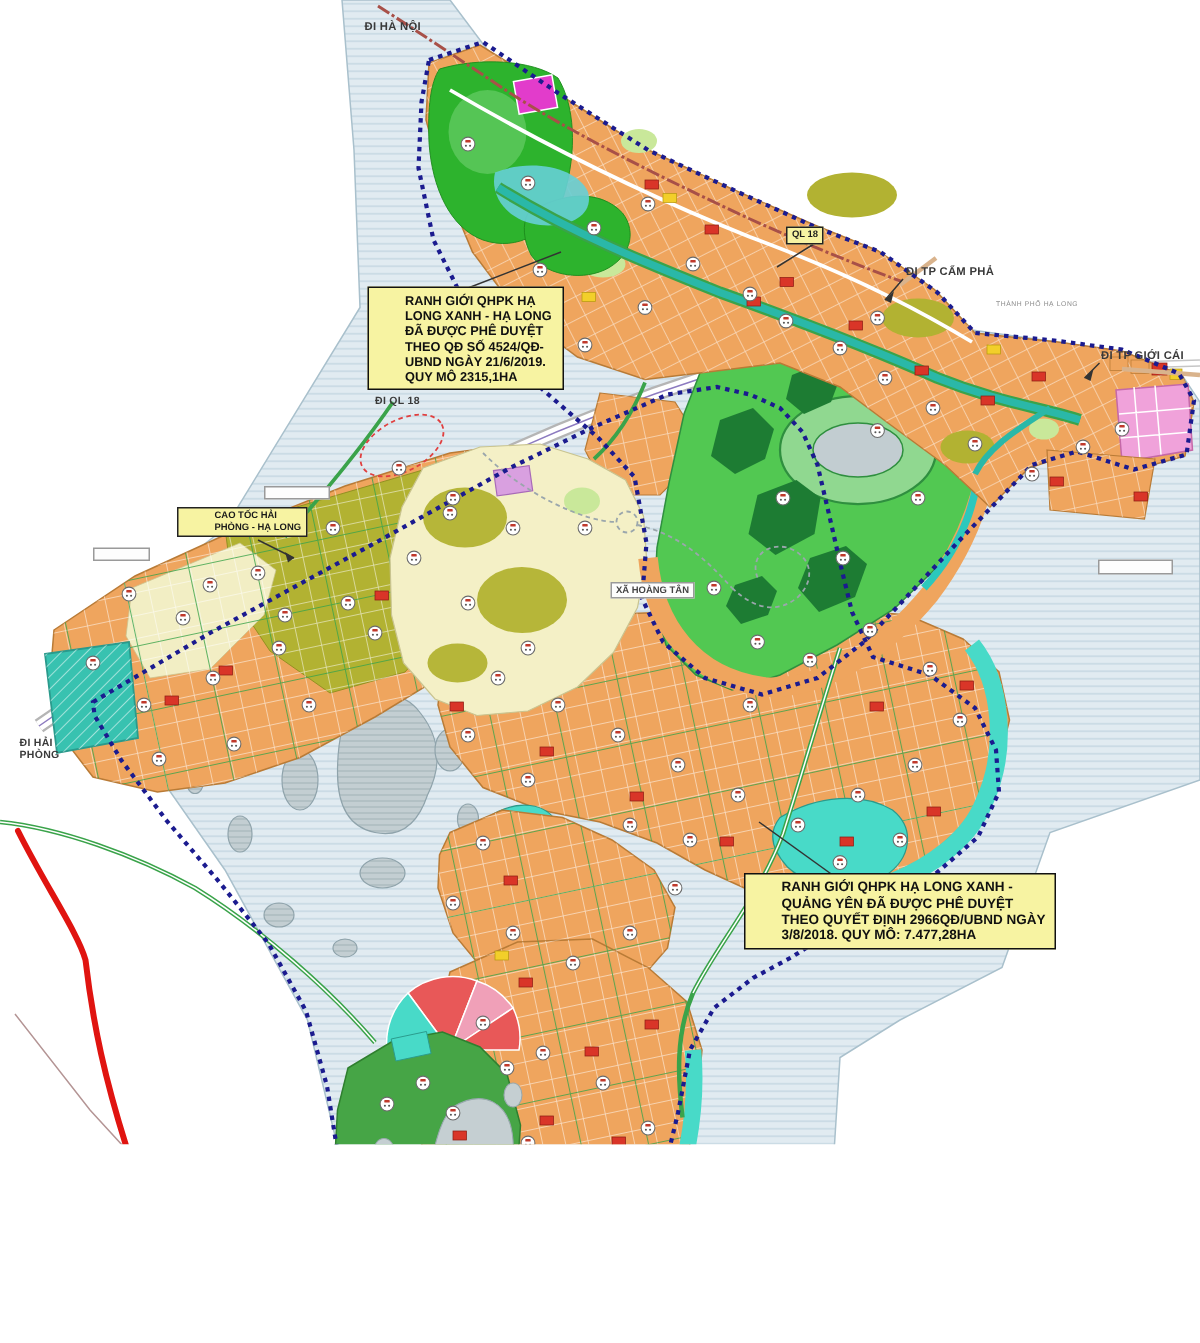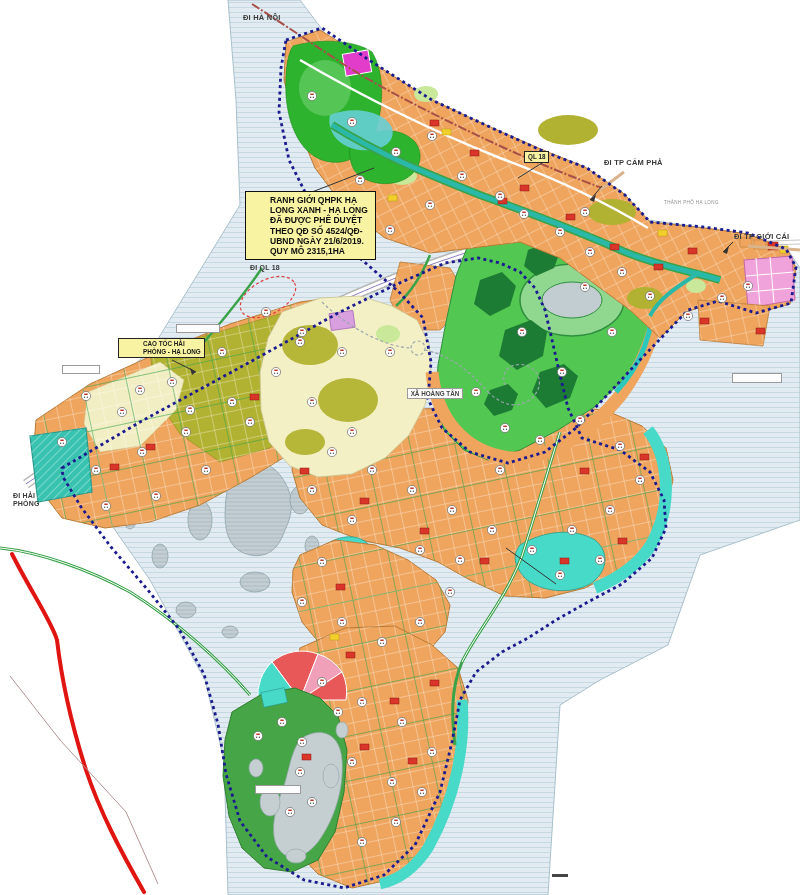--- a/index.html
+++ b/index.html
@@ -1,16 +1,16 @@
 <!DOCTYPE html>
 <html><head>
 <meta charset="utf-8">
 <style>
   html,body{margin:0;padding:0;background:#fff;}
-  .stage{position:relative;width:800px;height:895px;background:#ffffff;overflow:hidden;
+  .stage{position:relative;width:800px;height:763px;background:#ffffff;overflow:hidden;
          font-family:"Liberation Sans",sans-serif;}
   .stage svg{position:absolute;left:0;top:0;}
   .lbl{position:absolute;font-weight:bold;color:#3a3a3a;white-space:nowrap;}
   .plain{font-size:7.5px;letter-spacing:.2px;}
   .tiny{font-size:4.5px;color:#8d8d8d;font-weight:normal;letter-spacing:.4px;}
   .box-yellow{position:absolute;background:#f7f3a2;border:1px solid #222;color:#1a1a1a;
               font-weight:bold;font-size:6.3px;line-height:1.25;padding:1px 3px;white-space:normal;}
   .info{position:absolute;background:#f7f3a2;border:1.6px solid #111;color:#101010;
         font-weight:bold;padding:3px 4px;line-height:1.2;white-space:normal;}
   .info1{font-size:8.5px;}
@@ -788,29 +788,30 @@
   </g>
   <g fill="#333">
     <polygon points="590,200 596,194 594,202"></polygon>
     <polygon points="723,252 729,246 727,254"></polygon>
     <polygon points="196,372 190,368 192,375"></polygon>
   </g>
   <rect x="552" y="874" width="16" height="3" fill="#444"></rect>
 </svg>
 
   <div class="lbl plain" style="left:243px;top:13px;">ĐI HÀ NỘI</div>
-  <div class="lbl plain" style="left:604px;top:158px;">ĐI TP CẨM PHẢ</div>
+  <div class="lbl plain" style="left:604px;top:176px;">ĐI TP CẨM PHẢ</div>
   <div class="lbl plain" style="left:734px;top:232px;">ĐI TP GIỚI CÁI</div>
   <div class="lbl plain" style="left:250px;top:264px;font-size:7px;">ĐI QL 18</div>
   <div class="lbl plain wrap" style="left:-11px;top:492px;width:50px;font-size:7px;line-height:1.15;">ĐI HẢI PHÒNG</div>
   <div class="lbl tiny" style="left:664px;top:200px;">THÀNH PHỐ HẠ LONG</div>
 
   <div class="box-yellow" style="left:524px;top:151px;">QL 18</div>
   <div class="box-yellow wrap" style="left:118px;top:338px;width:58px;">CAO TỐC HẢI PHÒNG - HẠ LONG</div>
   <div class="box-white" style="left:407px;top:388px;width:54px;font-size:6.3px;font-weight:bold;color:#444;text-align:center;padding:1px 0;">XÃ HOÀNG TÂN</div>
 
   <div class="info info1 wrap" style="left:245px;top:191px;width:101px;">RANH GIỚI QHPK HẠ LONG XANH - HẠ LONG ĐÃ ĐƯỢC PHÊ DUYỆT THEO QĐ SỐ 4524/QĐ-UBND NGÀY 21/6/2019. QUY MÔ 2315,1HA</div>
+  <div class="info info2 wrap" style="left:496px;top:582px;width:178px;">RANH GIỚI QHPK HẠ LONG XANH - QUẢNG YÊN ĐÃ ĐƯỢC PHÊ DUYỆT THEO QUYẾT ĐỊNH 2966QĐ/UBND NGÀY 3/8/2018. QUY MÔ: 7.477,28HA</div>
 
   <div class="box-white" style="left:176px;top:324px;width:42px;height:7px;"></div>
   <div class="box-white" style="left:62px;top:365px;width:36px;height:7px;"></div>
   <div class="box-white" style="left:732px;top:373px;width:48px;height:8px;"></div>
   <div class="box-white" style="left:255px;top:785px;width:44px;height:7px;"></div>
 </div>
 
 </body></html>

